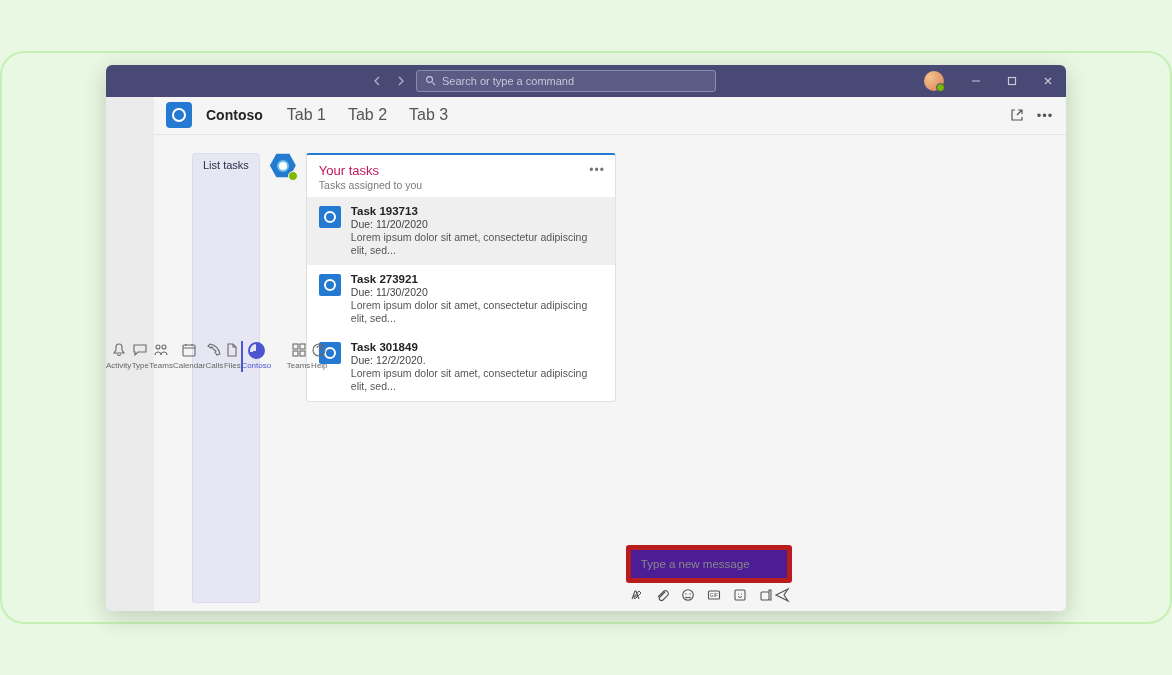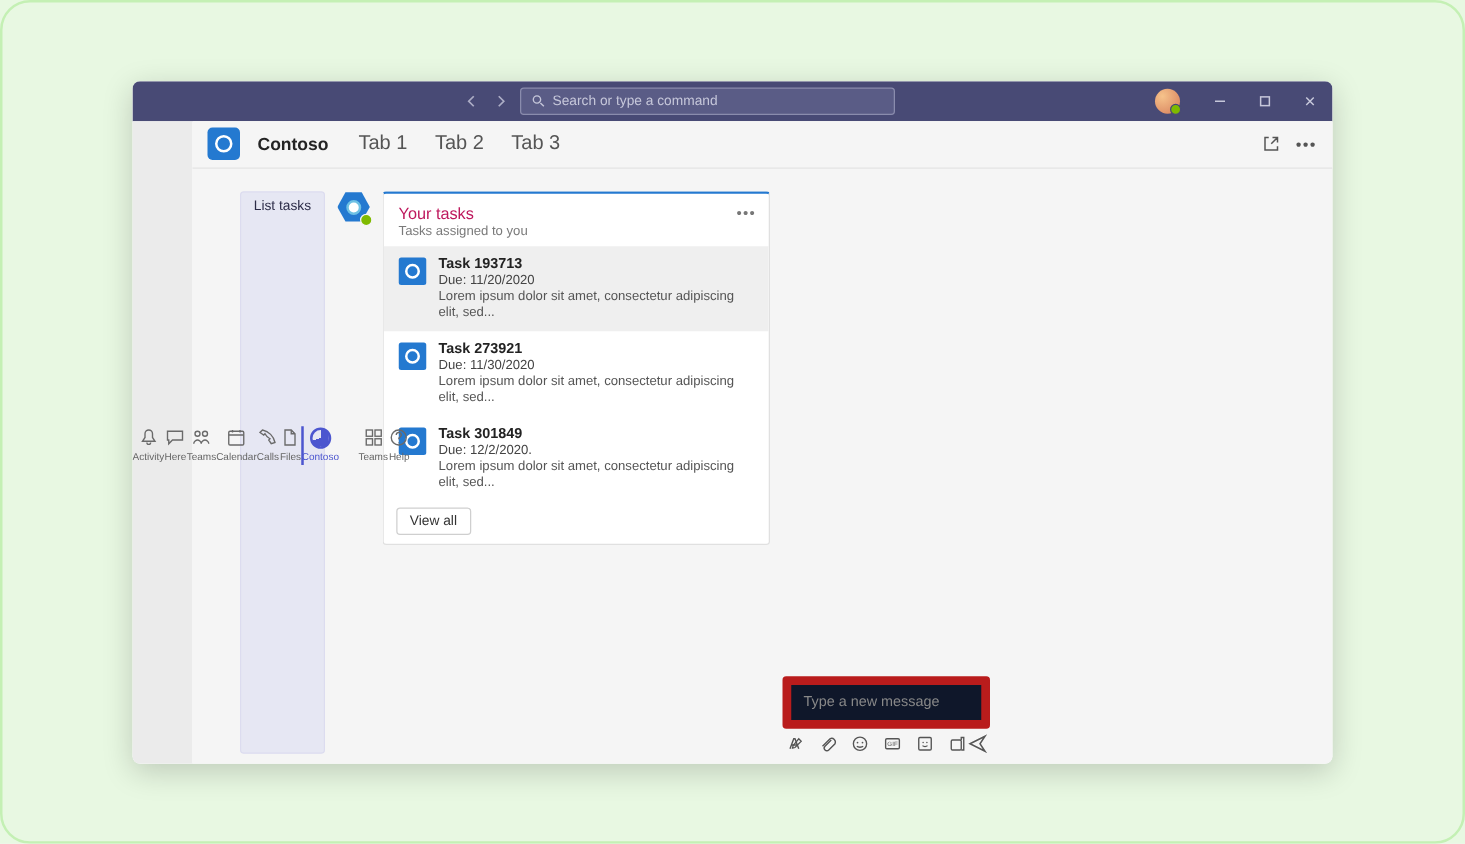--- a/index.html
+++ b/index.html
@@ -4,21 +4,21 @@
 <style>
   * { box-sizing: border-box; margin: 0; padding: 0; }
   body {
     width: 1172px; height: 675px;
     background: #e8f8e2;
     font-family: "Segoe UI", Arial, sans-serif;
     display: flex; align-items: center; justify-content: center;
     overflow: hidden;
   }
   .page-frame {
-    width: 1172px; height: 675px;
+    width: 1172px; height: 573px;
     border: 2px solid #c4f0b4;
     border-radius: 24px;
     background: #e8f8e2;
     display:flex; align-items:center; justify-content:center;
   }
   .window {
     width: 960px; height: 546px;
     background: #fff;
     border-radius: 6px;
     box-shadow: 0 6px 24px rgba(0,0,0,.18);
@@ -118,21 +118,21 @@
   .task-desc { font-size:10.5px; color:#555; line-height:1.25; margin-top:1px; }
   .card-actions { padding:6px 10px 10px; }
   .btn-viewall {
     font-size:11px; color:#333; padding:4px 10px;
     border:1px solid #cfcfcf; border-radius:3px; background:#fff;
     cursor:pointer;
   }
   
   .compose-wrap { margin-top:auto; }
   .compose {
-    background:#0f172a; border:7px solid #b91c1c; border-radius:3px;
+    background:#4c1d95; border:5px solid #b91c1c; border-radius:3px;
     padding:8px 10px; font-size:11.5px; color:#888;
     display:flex; align-items:center; min-height:28px;
   }
   .compose-tools { display:flex; align-items:center; justify-content:space-between; padding:4px 2px 0; color:#555; }
   .tool-row { display:flex; gap:10px; align-items:center; }
   .tool { width:16px;height:16px;display:flex;align-items:center;justify-content:center; cursor:pointer; }
   svg { display:block; }
 </style>
 </head>
 <body>
@@ -191,21 +191,21 @@
               </svg>
             </span>
         <span class="label">Activity</span>
       </div>
       <div class="rail-item">
         <span class="icon">
               <svg width="16" height="16" viewBox="0 0 16 16">
                 <path d="M2 3h12v7H6l-3 3V10H2z" fill="none" stroke="#6a6a6a" stroke-width="1.1"></path>
               </svg>
             </span>
-        <span class="label">Here</span>
+        <span class="label">Type</span>
       </div>
       <div class="rail-item">
         <span class="icon">
               <svg width="16" height="16" viewBox="0 0 16 16">
                 <circle cx="5" cy="5" r="2" fill="none" stroke="#6a6a6a" stroke-width="1.1"></circle>
                 <circle cx="11" cy="5" r="2" fill="none" stroke="#6a6a6a" stroke-width="1.1"></circle>
                 <path d="M2 13c0-2 2-3 3-3s3 1 3 3m0 0c0-2 2-3 3-3s3 1 3 3" fill="none" stroke="#6a6a6a" stroke-width="1.1"></path>
               </svg>
             </span>
         <span class="label">Teams</span>
@@ -328,23 +328,20 @@
               <div class="task">
                 <div class="task-icon">
                       <div class="task-icon-inner"></div>
                     </div>
                 <div class="task-body">
                   <div class="task-title">Task 301849</div>
                   <div class="task-due">Due: 12/2/2020.</div>
                   <div class="task-desc">Lorem ipsum dolor sit amet, consectetur adipiscing elit, sed...</div>
                 </div>
               </div>
-              <div class="card-actions">
-                <span class="btn-viewall">View all</span>
-              </div>
             </div>
           </div>
         </div>
 
         <div class="compose-wrap">
           <div class="compose">
             <span>Type a new message</span>
           </div>
           <div class="compose-tools">
             <div class="tool-row">

